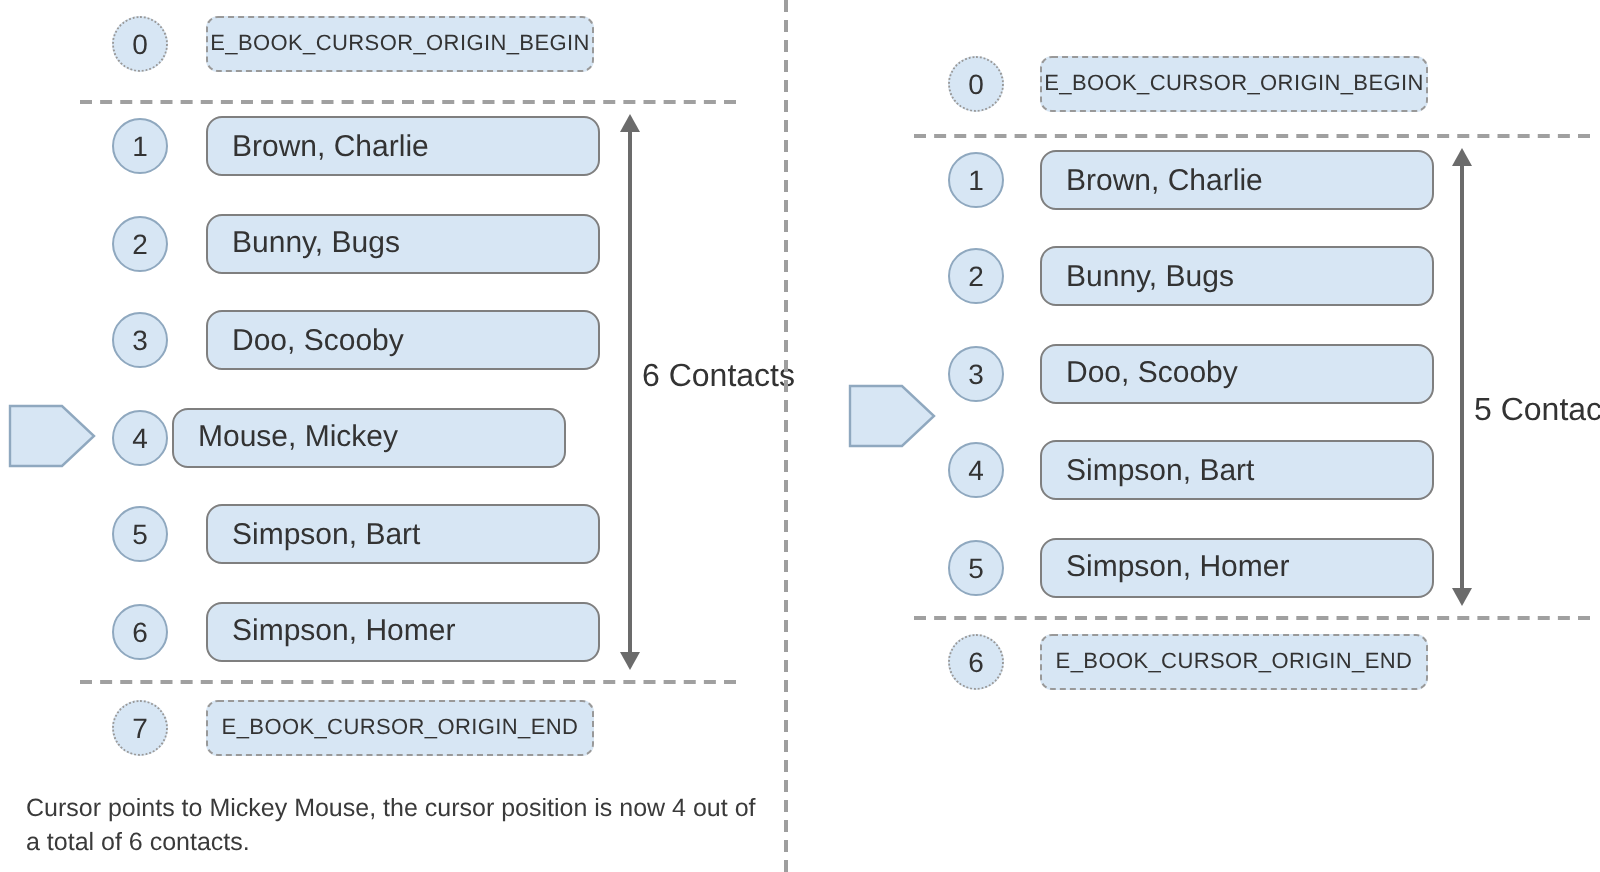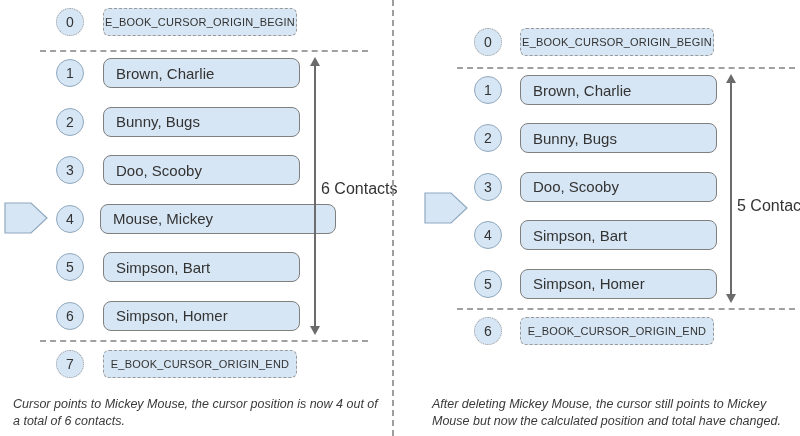--- a/index.html
+++ b/index.html
@@ -47,41 +47,41 @@
     border-bottom: 9px solid var(--line);
   }
   .head-down {
     position: absolute; width: 0; height: 0;
     border-left: 5px solid transparent; border-right: 5px solid transparent;
     border-top: 9px solid var(--line);
   }
   .count-label { position: absolute; font-size: 16px; color: var(--text); white-space: nowrap; }
   .cursor-arrow { position: absolute; width: 44px; height: 32px; }
   .caption {
-    position: absolute; font-size: 12.5px; font-style: italic;
+    position: absolute; font-size: 12.5px; 
     color: #3a3a3a; line-height: 1.32; white-space: pre-line;
   }
 </style>
 </head>
 <body>
 
 <div class="canvas" style="--fill: #d7e6f4; --box-border: #7f7f7f; --circle-border: #8fa8bf; --dashed-border: #999999; --line: #6b6b6b; --text: #333333;">
   <div class="panel">
       <div class="circle dotted" style="left: 56px; top: 8px;">0</div>
       <div class="token-box" style="left: 103px; top: 8px; width: 194px; height: 28px;">E_BOOK_CURSOR_ORIGIN_BEGIN</div>
       <div class="sep" style="left: 40px; top: 50px; width: 328px; height: 0px;"></div>
       <div class="sep" style="left: 40px; top: 340px; width: 328px; height: 0px;"></div>
       <div class="circle" style="left: 56px; top: 59px;">1</div>
       <div class="name-box" style="left: 103px; top: 58px; width: 197px; height: 30px;">Brown, Charlie</div>
       <div class="circle" style="left: 56px; top: 107.5px;">2</div>
       <div class="name-box" style="left: 103px; top: 106.5px; width: 197px; height: 30px;">Bunny, Bugs</div>
       <div class="circle" style="left: 56px; top: 156px;">3</div>
       <div class="name-box" style="left: 103px; top: 155px; width: 197px; height: 30px;">Doo, Scooby</div>
       <div class="circle" style="left: 56px; top: 204.5px;">4</div>
-      <div class="name-box" style="left: 100px; top: 203.5px; width: 236px; height: 30px;">Mouse, Mickey</div>
+      <div class="name-box" style="left: 86px; top: 203.5px; width: 197px; height: 30px;">Mouse, Mickey</div>
       <div class="circle" style="left: 56px; top: 253px;">5</div>
       <div class="name-box" style="left: 103px; top: 252px; width: 197px; height: 30px;">Simpson, Bart</div>
       <div class="circle" style="left: 56px; top: 301.5px;">6</div>
       <div class="name-box" style="left: 103px; top: 300.5px; width: 197px; height: 30px;">Simpson, Homer</div>
       <div class="vline" style="left: 314px; top: 64px; width: 0px; height: 264px;"></div>
       <div class="head-up" style="left: 310px; top: 57px;"></div>
       <div class="head-down" style="left: 310px; top: 326px;"></div>
       <div class="count-label" style="left: 321px; top: 180px;">6 Contacts</div>
       <div class="cursor-arrow" style="left: 4px; top: 202px;"><svg width="44" height="32" viewBox="0 0 44 32">
           <polygon points="1,1 27,1 43,16 27,31 1,31" fill="#d7e6f4" stroke="#8fa8bf" stroke-width="1.2"></polygon>
@@ -108,17 +108,15 @@
       <div class="name-box" style="left: 520px; top: 268.6px; width: 197px; height: 30px;">Simpson, Homer</div>
       <div class="vline" style="left: 730px; top: 81px; width: 0px; height: 215px;"></div>
       <div class="head-up" style="left: 726px; top: 74px;"></div>
       <div class="head-down" style="left: 726px; top: 294px;"></div>
       <div class="count-label" style="left: 737px; top: 197px;">5 Contacts</div>
       <div class="cursor-arrow" style="left: 424px; top: 192px;"><svg width="44" height="32" viewBox="0 0 44 32">
           <polygon points="1,1 27,1 43,16 27,31 1,31" fill="#d7e6f4" stroke="#8fa8bf" stroke-width="1.2"></polygon>
         </svg></div>
       <div class="circle dotted" style="left: 474px; top: 317px;">6</div>
       <div class="token-box" style="left: 520px; top: 317px; width: 194px; height: 28px;">E_BOOK_CURSOR_ORIGIN_END</div>
-      <div class="caption" style="left: 432px; top: 396px; width: 358px;">After deleting Mickey Mouse, the cursor still points to Mickey
-Mouse but now the calculated position and total have changed.</div>
     </div>
   <div class="divider"></div>
 </div>
 
 </body></html>

